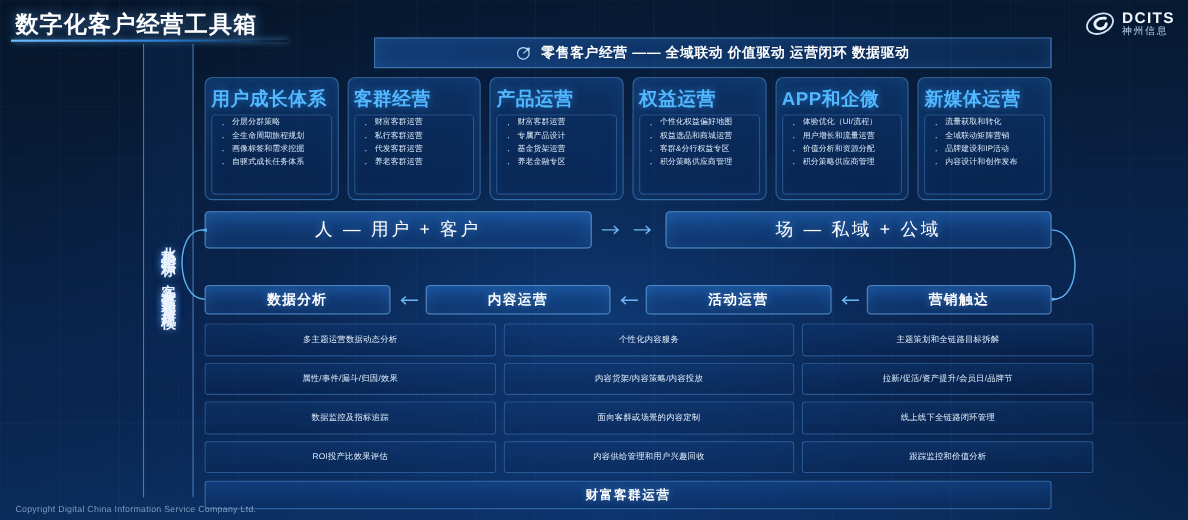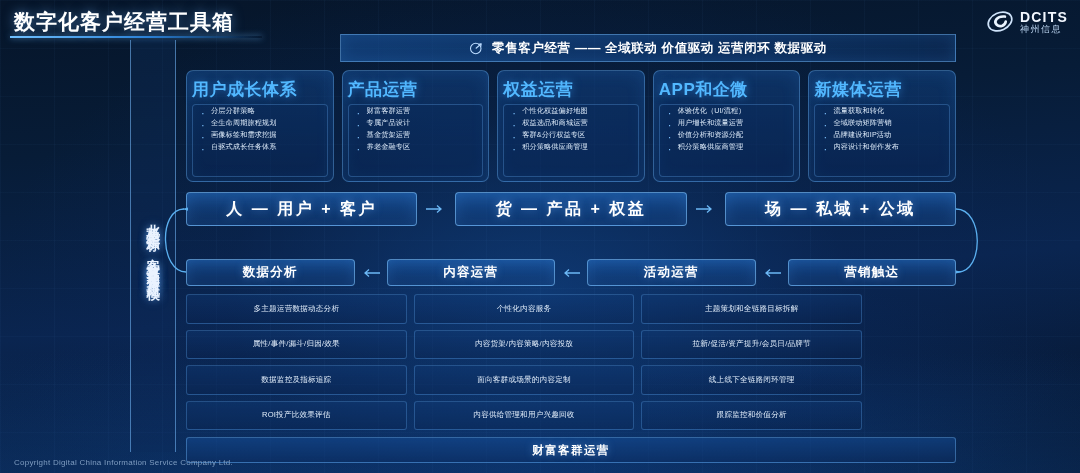--- a/index.html
+++ b/index.html
@@ -38,21 +38,21 @@
     color: #ffffff;
     text-shadow: 0 0 12px rgba(110,180,255,0.55);
   }
   .title-rule {
     position: absolute; left: 10px; top: 36px; width: 252px; height: 2px;
     background: linear-gradient(to right, #6fc0ff 0%, #2a7fd4 55%, rgba(40,120,200,0) 100%);
     box-shadow: 0 0 6px rgba(110,190,255,0.7);
   }
   .logo {
     position: absolute; right: 12px; top: 9px;
-    display: flex; align-items: flex-end; gap: 6px;
+    display: flex; align-items: center; gap: 6px;
   }
   .logo-mark { width: 28px; height: 25px; }
   .logo-txt { display: flex; flex-direction: column; line-height: 1.05; }
   .logo-en { font-size: 14px; font-weight: bold; color: #f2f7ff; letter-spacing: 1.2px; }
   .logo-cn { font-size: 9px; color: #bdd6f2; letter-spacing: 1.5px; }
 
   
   .rail {
     position: absolute; left: 130px; top: 40px; width: 46px; height: 412px;
     border-left: 1px solid rgba(120,190,255,0.55);
@@ -120,21 +120,21 @@
   .flow-top {
     position: absolute; left: 186px; top: 192px; width: 770px; height: 34px;
     display: flex; align-items: center; gap: 9px;
   }
   .flow-box {
     flex: 1 1 0; height: 34px;
     border: 1px solid rgba(126,196,255,0.62);
     border-radius: 4px;
     background: linear-gradient(to bottom, rgba(32,100,184,0.62), rgba(14,52,110,0.45));
     display: flex; align-items: center; justify-content: center;
-    font-size: 16px; font-weight: bold; color: #ffffff;
+    font-size: 16px; font-weight: normal; color: #ffffff;
     letter-spacing: 2.5px;
     text-shadow: 0 0 9px rgba(110,180,255,0.5);
     box-shadow: inset 0 0 16px rgba(70,160,250,0.2);
   }
   .arrow-r { flex: 0 0 20px; display: flex; align-items: center; justify-content: center; }
 
   
   .stage-head {
     position: absolute; left: 186px; top: 259px; width: 770px; height: 27px;
     display: flex; align-items: center; gap: 7px;
@@ -147,21 +147,21 @@
     display: flex; align-items: center; justify-content: center;
     font-size: 12.5px; font-weight: bold; color: #ffffff;
     letter-spacing: 1.2px;
     text-shadow: 0 0 8px rgba(110,180,255,0.45);
     box-shadow: inset 0 0 14px rgba(70,160,250,0.18);
   }
   .arrow-l { flex: 0 0 18px; display: flex; align-items: center; justify-content: center; }
 
   
   .detail-grid {
-    position: absolute; left: 186px; top: 294px; width: 676px; height: 136px;
+    position: absolute; left: 186px; top: 294px; width: 808px; height: 136px;
     display: flex; gap: 7px;
   }
   .detail-col { flex: 1 1 0; display: flex; flex-direction: column; gap: 6px; }
   .detail-cell {
     flex: 1 1 0;
     border: 1px solid rgba(92,160,232,0.34);
     border-radius: 3px;
     background: linear-gradient(to bottom, rgba(16,58,118,0.42), rgba(9,32,74,0.30));
     display: flex; align-items: center; justify-content: center;
     font-size: 7.6px; color: #e2eefb; letter-spacing: 0.2px;
@@ -226,20 +226,31 @@
     <div class="card-inner">
       <ul>
         <li>分层分群策略</li>
         <li>全生命周期旅程规划</li>
         <li>画像标签和需求挖掘</li>
         <li>自驱式成长任务体系</li>
       </ul>
     </div>
   </div>
 
+  <div class="card">
+    <div class="card-title">客群经营</div>
+    <div class="card-inner">
+      <ul>
+        <li>财富客群运营</li>
+        <li>私行客群运营</li>
+        <li>代发客群运营</li>
+        <li>养老客群运营</li>
+      </ul>
+    </div>
+  </div>
 
   <div class="card">
     <div class="card-title">产品运营</div>
     <div class="card-inner">
       <ul>
         <li>财富客群运营</li>
         <li>专属产品设计</li>
         <li>基金货架运营</li>
         <li>养老金融专区</li>
       </ul>
@@ -284,21 +295,20 @@
 
 </div>
 
 <div class="flow-top">
   <div class="flow-box">人 — 用户 + 客户</div>
   <div class="arrow-r">
     <svg width="20" height="10" viewBox="0 0 20 10">
         <path d="M0 5 H15 M11 1.5 L15 5 L11 8.5" fill="none" stroke="#6cb8f5" stroke-width="1.3"></path>
       </svg>
   </div>
-  <div class="flow-box">货 — 产品 + 权益</div>
   <div class="arrow-r">
     <svg width="20" height="10" viewBox="0 0 20 10">
         <path d="M0 5 H15 M11 1.5 L15 5 L11 8.5" fill="none" stroke="#6cb8f5" stroke-width="1.3"></path>
       </svg>
   </div>
   <div class="flow-box">场 — 私域 + 公域</div>
 </div>
 
 <div class="stage-head">
   <div class="stage-box">数据分析</div>

